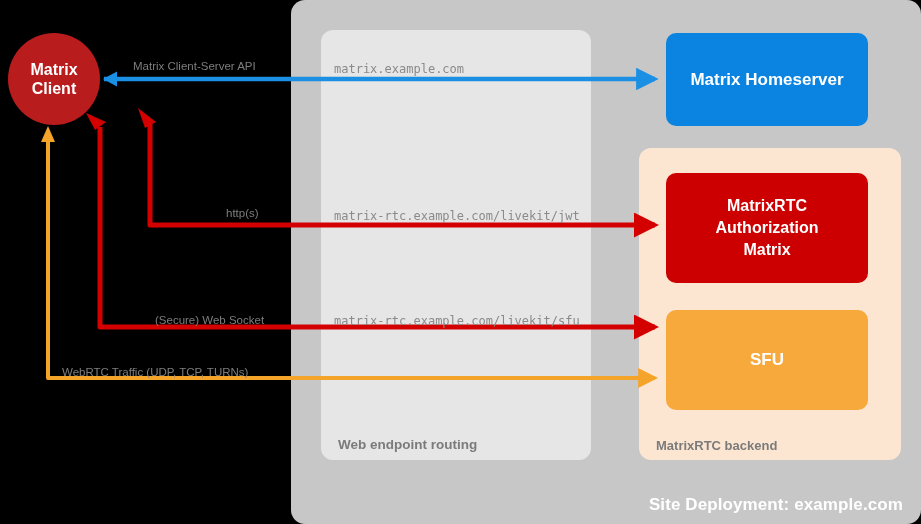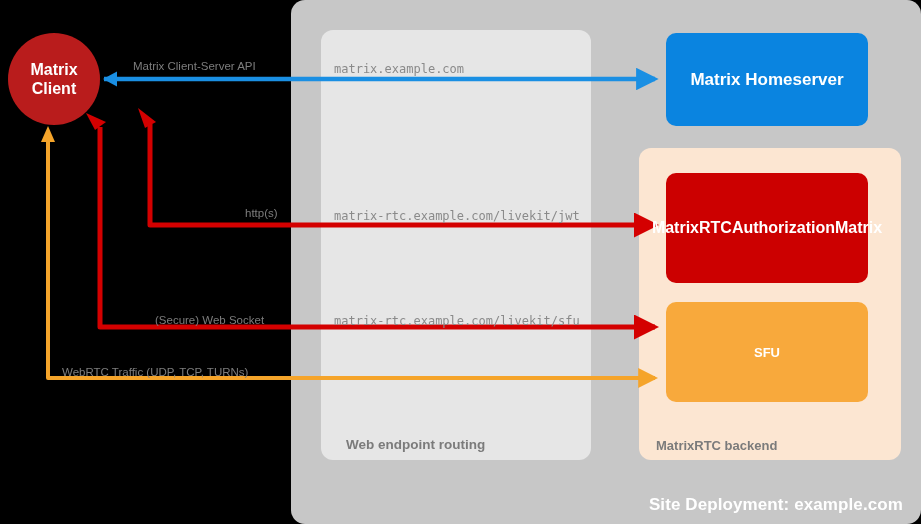--- a/index.html
+++ b/index.html
@@ -32,21 +32,21 @@
     letter-spacing: .1px;
     white-space: nowrap;
   }
   #web-endpoint-routing {
     left: 321px; top: 30px;
     width: 270px; height: 430px;
     background: #e6e6e6;
     border-radius: 12px;
   }
   #web-endpoint-routing-label {
-    left: 346px; top: 437px;
+    left: 338px; top: 437px;
     color: #7b7b7b;
     font-size: 13.5px;
     font-weight: bold;
     white-space: nowrap;
   }
   #matrixrtc-backend {
     left: 639px; top: 148px;
     width: 262px; height: 312px;
     background: #fce6d2;
     border-radius: 12px;
@@ -91,32 +91,32 @@
   #matrixrtc-auth-service {
     left: 666px; top: 173px;
     width: 202px; height: 110px;
     border-radius: 10px;
     background: #cc0000;
     color: #ffffff;
     font-size: 16px;
     font-weight: bold;
     line-height: 22px;
     display: flex;
-    flex-direction: row;
+    flex-direction: column;
     align-items: center;
     justify-content: center;
     text-align: center;
   }
   #sfu {
-    left: 666px; top: 302px;
+    left: 666px; top: 310px;
     width: 202px; height: 100px;
     border-radius: 10px;
     background: #f8a93c;
     color: #ffffff;
-    font-size: 13px;
+    font-size: 17px;
     font-weight: bold;
     display: flex;
     align-items: center;
     justify-content: center;
     text-align: center;
   }
 
   
   #edges {
     left: 0; top: 0;
@@ -131,21 +131,21 @@
     font-weight: normal;
     white-space: nowrap;
   }
   .endpoint-label {
     color: #8a8a8a;
     font-family: "DejaVu Sans Mono", "Liberation Mono", monospace;
     font-size: 12px;
     white-space: nowrap;
   }
   #label-cs-api   { left: 133px; top: 60px; }
-  #label-https    { left: 245px; top: 207px; }
+  #label-https    { left: 226px; top: 207px; }
   #label-ws       { left: 155px; top: 314px; text-align: right; }
   #label-webrtc   { left: 62px;  top: 366px; }
 
   #endpoint-matrix     { left: 334px; top: 62px; }
   #endpoint-jwt        { left: 334px; top: 209px; }
   #endpoint-sfu        { left: 334px; top: 314px; }
 </style>
 </head>
 <body>
 

